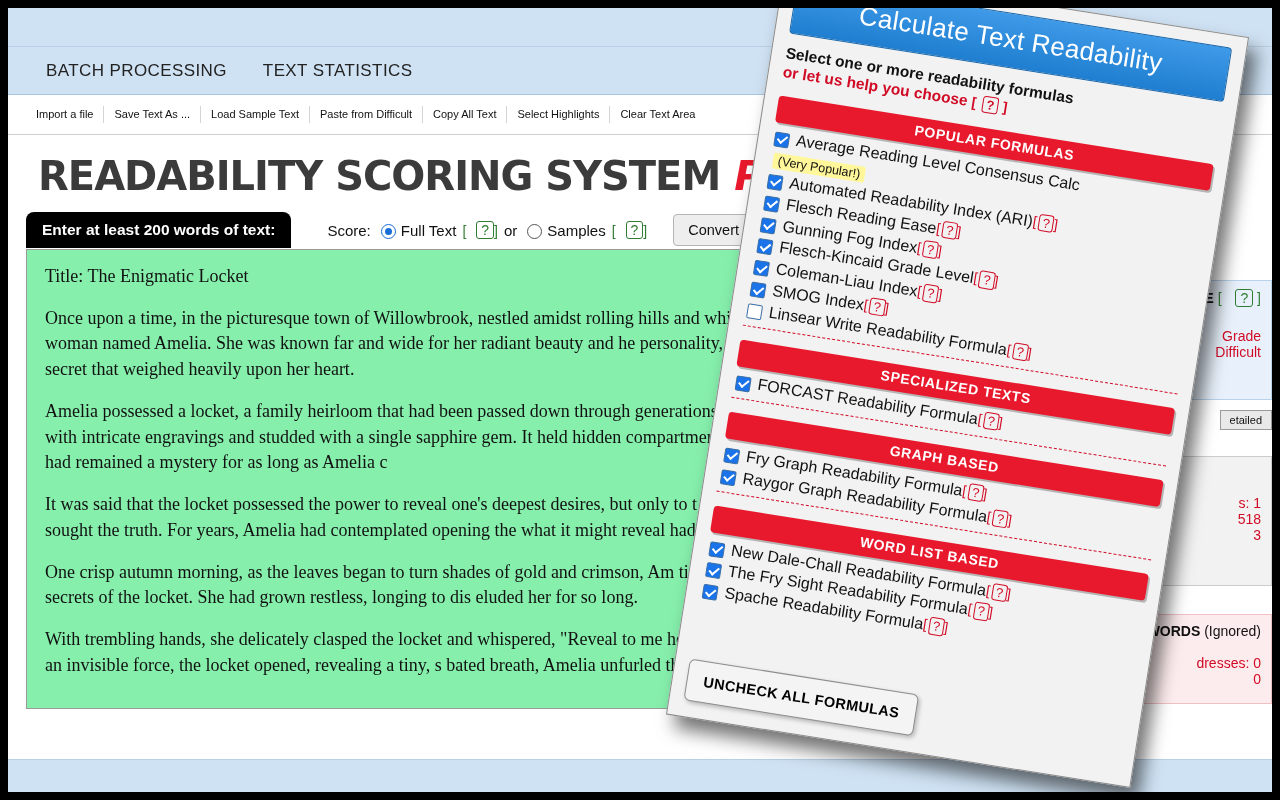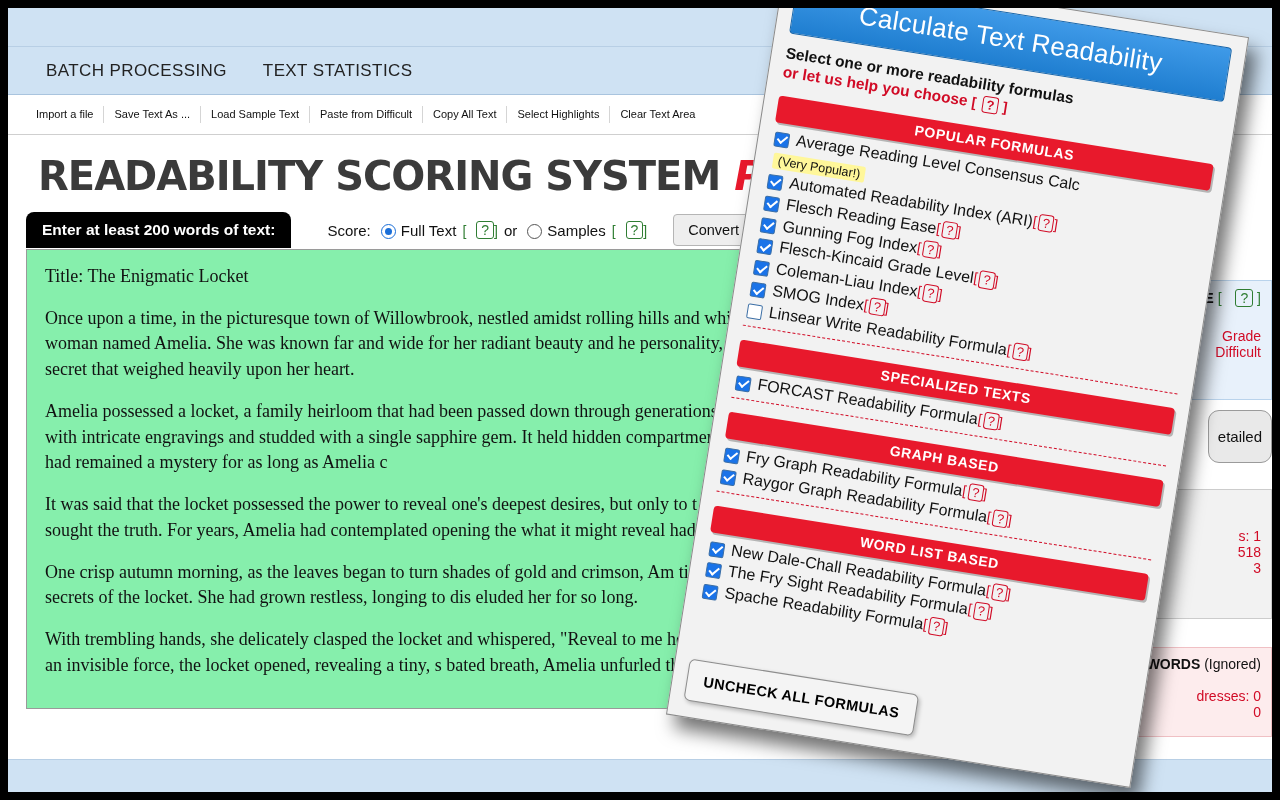--- a/index.html
+++ b/index.html
@@ -214,23 +214,23 @@
     background: #fdeced;
     border: 1px solid #f0c0c4;
     margin-top: 28px;
     height: 90px;
     padding: 8px 10px;
     box-sizing: border-box;
   }
   .rp-btn {
     background: #e9e9e9;
     border: 1px solid #9b9b9b;
-    border-radius: 11px;
-    font-size: 15px;
-    padding: 17px 9px;
+    border-radius: 0;
+    font-size: 11px;
+    padding: 3px 9px;
     display: inline-block;
     cursor: pointer;
   }
   
   .bottomstrip {
     position: absolute;
     left: 0; bottom: 0;
     width: 1264px;
     height: 32px;
     background: #cfe2f3;

